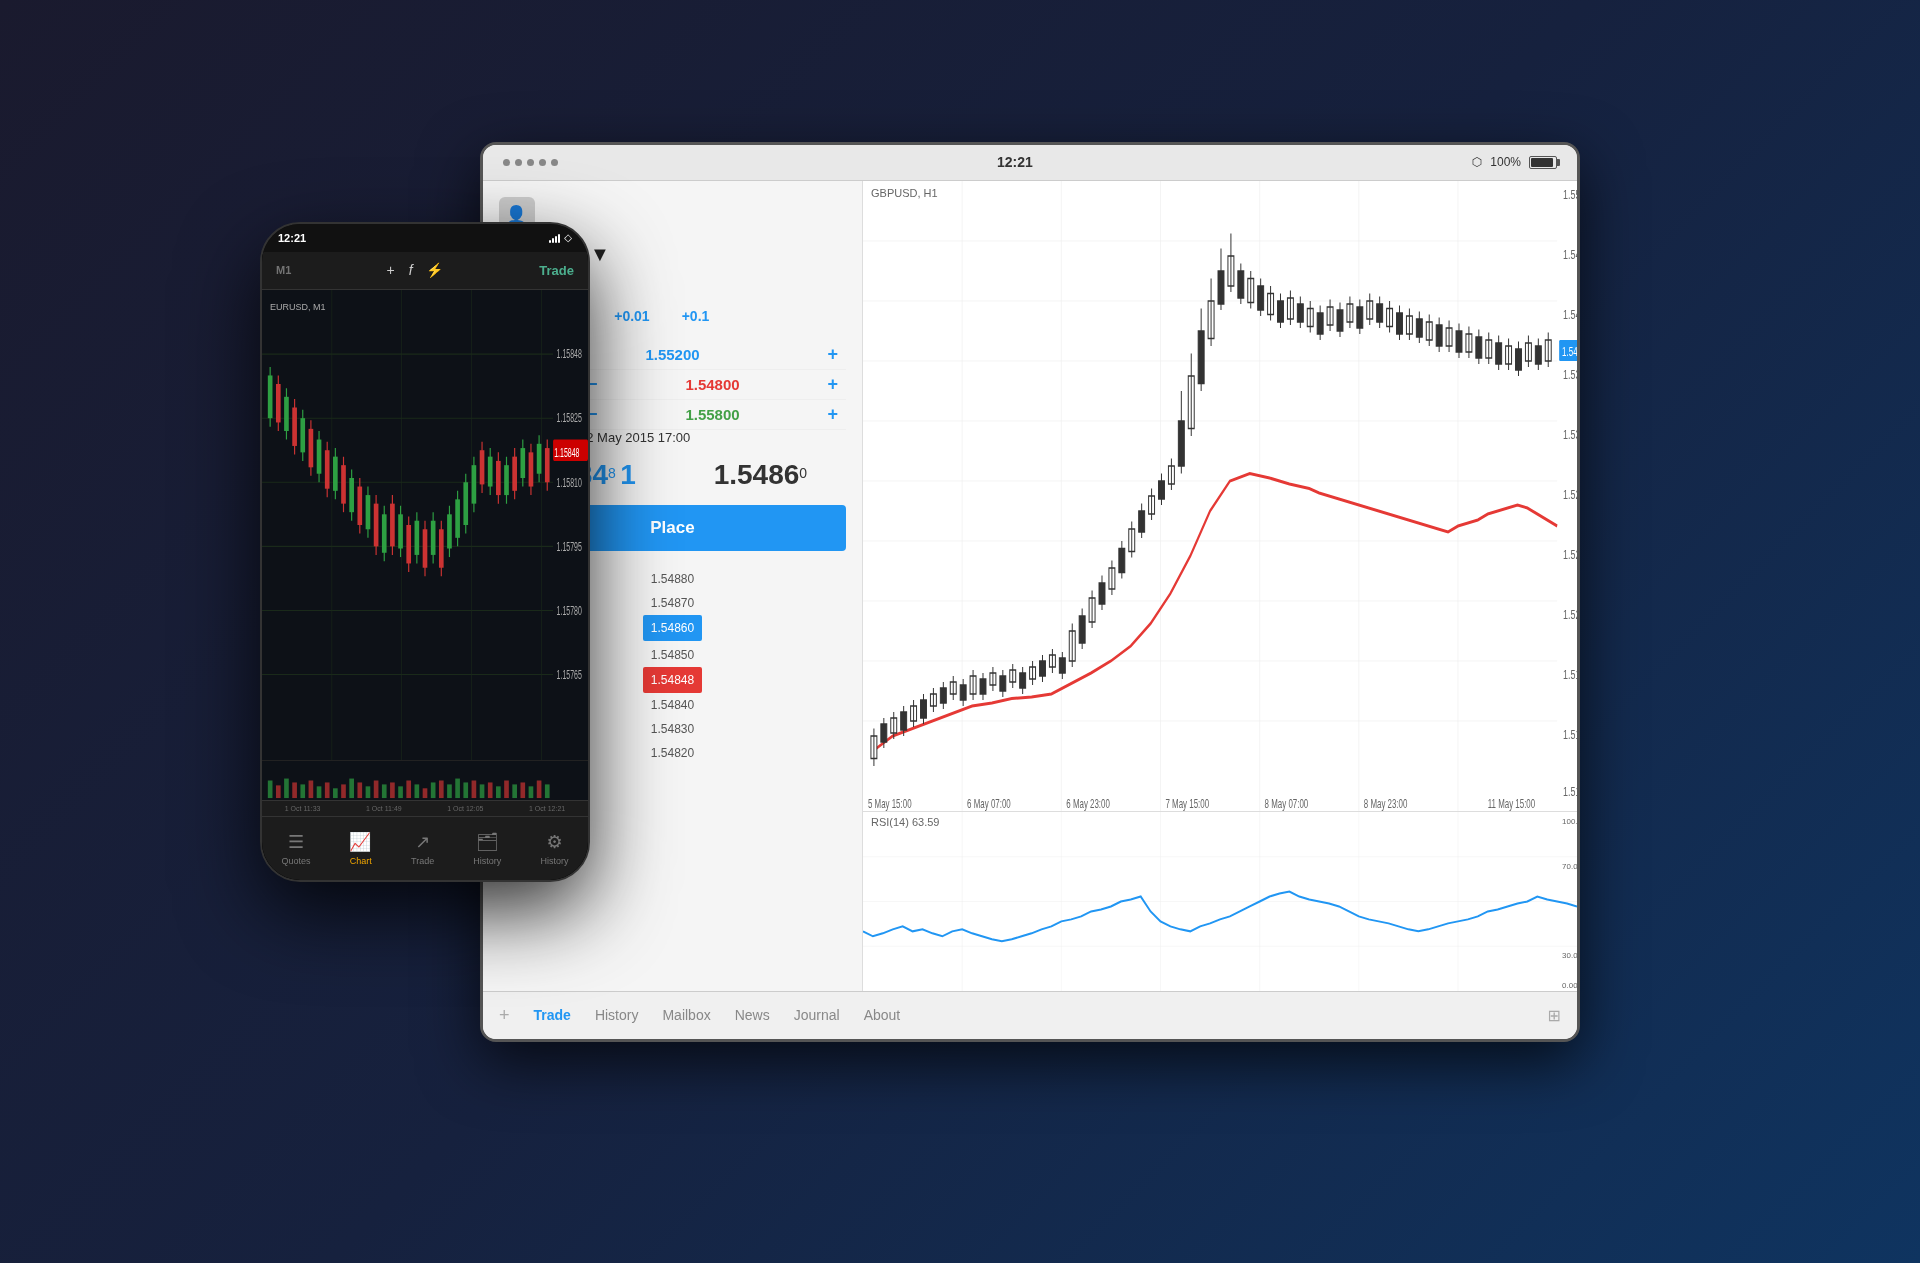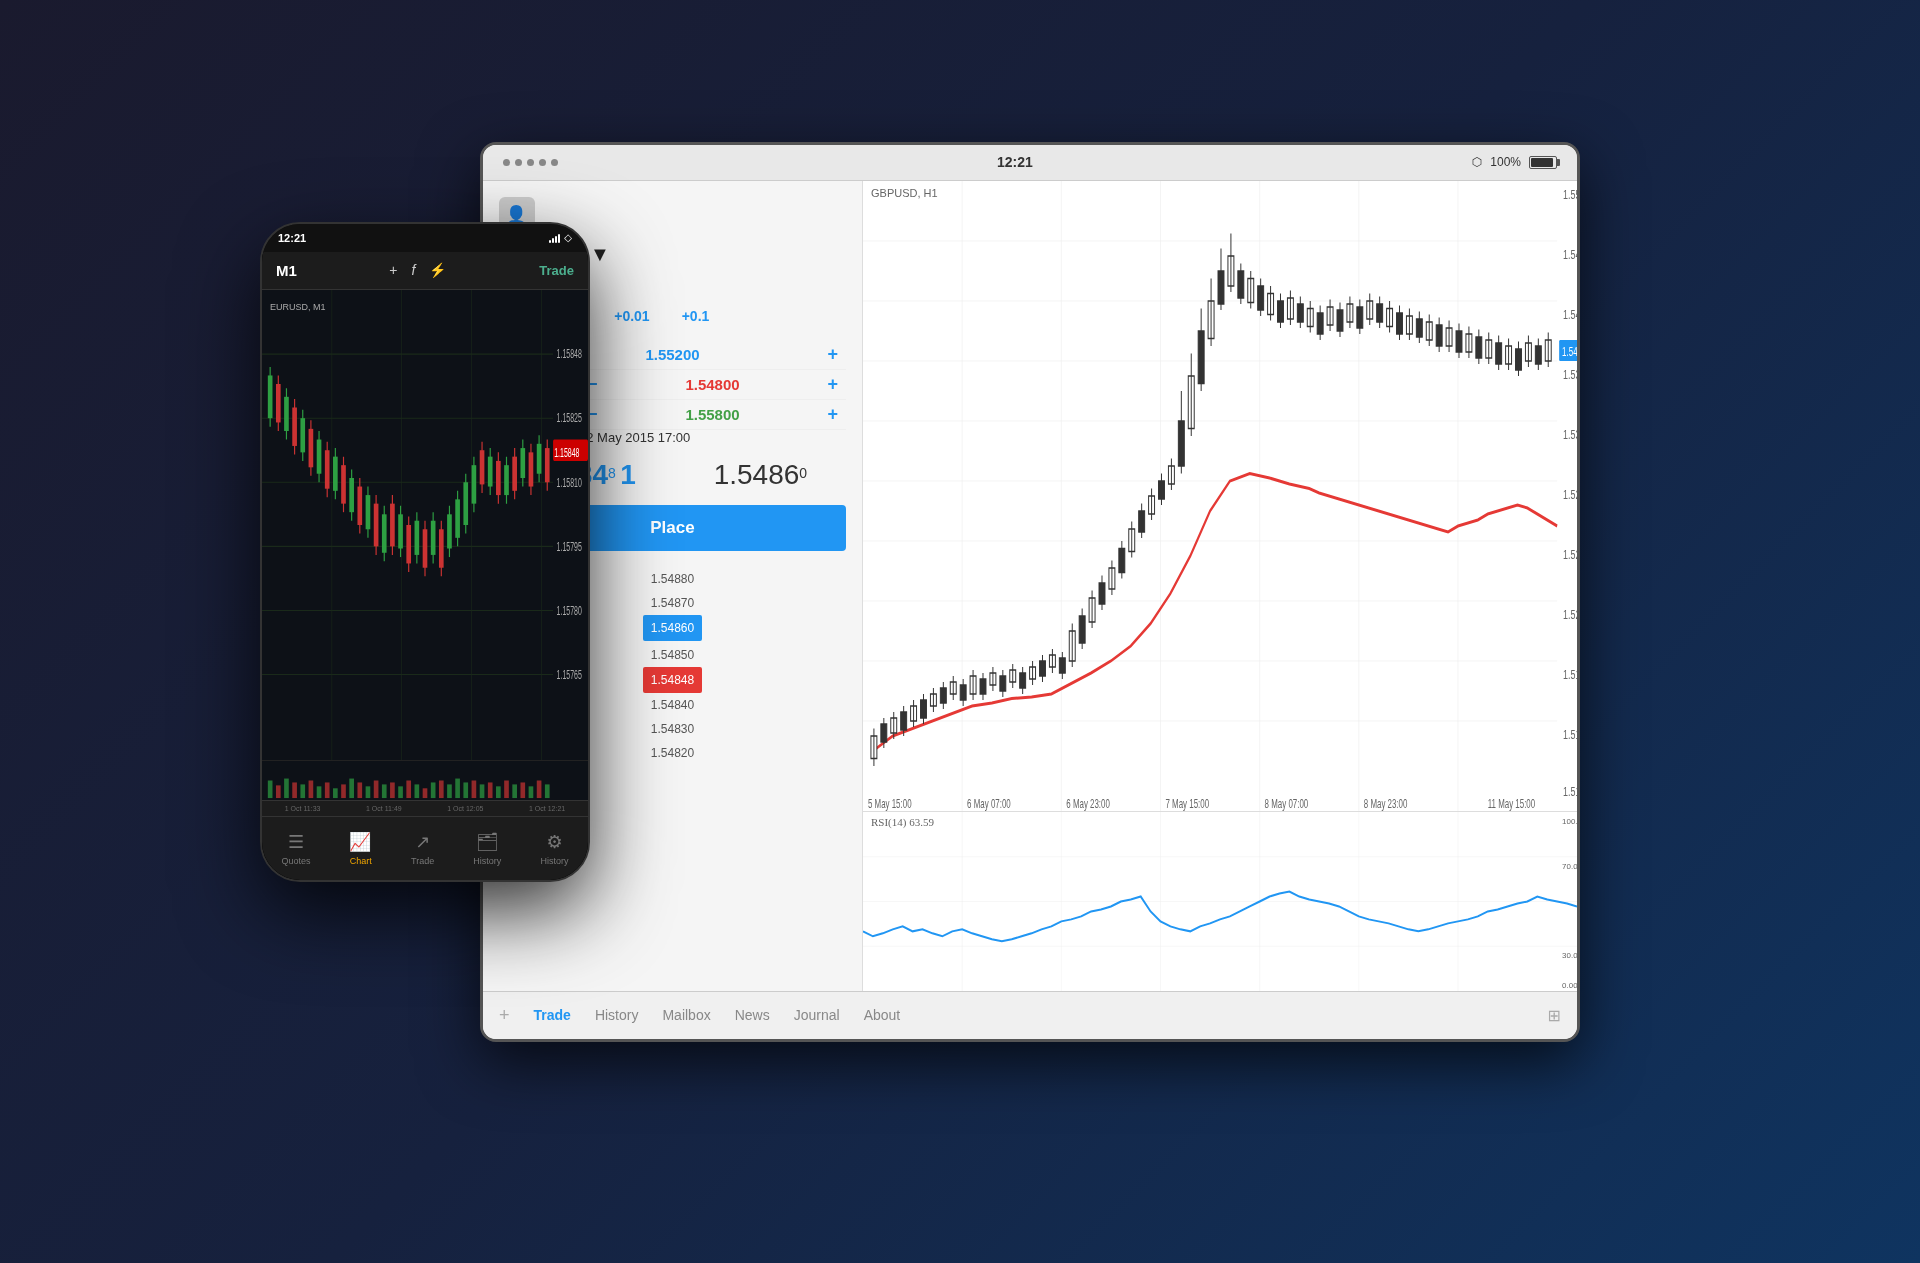--- a/index.html
+++ b/index.html
@@ -83,22 +83,22 @@
     .phone-toolbar {
       background: #1c1c1c;
       height: 38px;
       display: flex;
       align-items: center;
       justify-content: space-between;
       padding: 0 14px;
       border-bottom: 1px solid #333;
     }
     .phone-timeframe {
-      color: #ffffff;
-      font-size: 15px;
+      color: #737373;
+      font-size: 11px;
       font-weight: 600;
     }
     .phone-toolbar-icons {
       display: flex;
       gap: 14px;
       align-items: center;
     }
     .phone-toolbar-icons span {
       color: #ccc;
       font-size: 14px;
@@ -416,21 +416,20 @@
       background: #fff;
       border-top: 1px solid #ddd;
       position: relative;
     }
     .rsi-label {
       position: absolute;
       top: 4px;
       left: 8px;
       font-size: 11px;
       color: #666;
-      font-family: Liberation Serif, serif;
     }
 
     
     .tablet-bottom-nav {
       height: 48px;
       background: #f0f0f0;
       border-top: 1px solid #ccc;
       display: flex;
       align-items: center;
       padding: 0 16px;
@@ -532,21 +531,21 @@
           <span class="expiry-label">ration</span>
           <span class="expiry-value">12 May 2015 17:00</span>
         </div>
 
         <div class="order-prices">
           <div class="price-box">
             <span style="font-size:28px;font-weight:700;color:#2196F3;">.5484</span><span class="price-super">8</span>
             <span style="font-size:28px;font-weight:700;color:#2196F3;">1</span>
           </div>
           <div class="price-box2">
-            <span style="font-size:28px;font-weight:400;color:#333;">1.5486</span><span class="price-super2">0</span>
+            <span style="font-size:28px;font-weight:700;color:#333;">1.5486</span><span class="price-super2">0</span>
           </div>
         </div>
 
         <button class="place-btn">Place</button>
 
         <div class="price-levels">
           <div>1.54880</div>
           <div>1.54870</div>
           <div><span class="price-level-blue-tag">1.54860</span></div>
           <div>1.54850</div>

